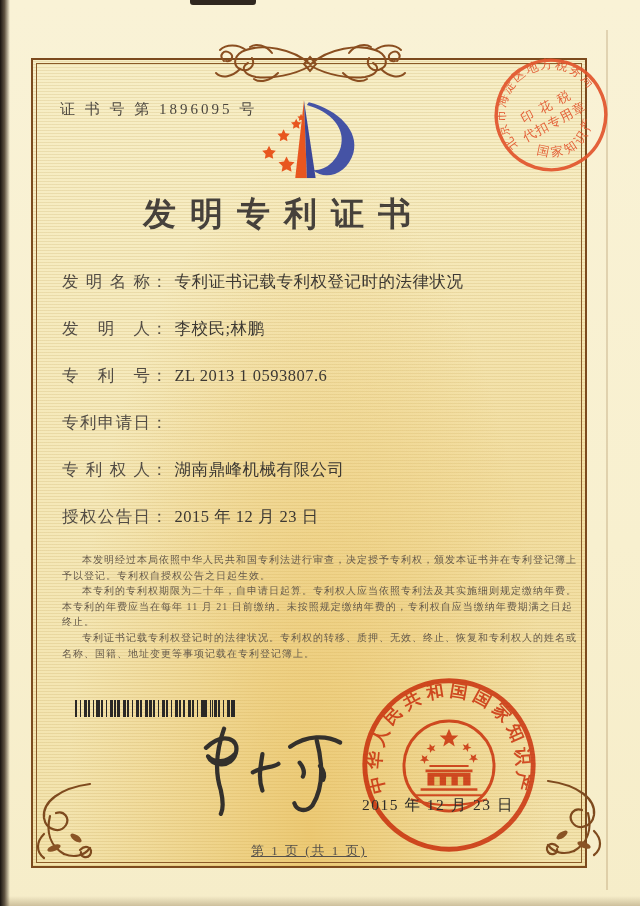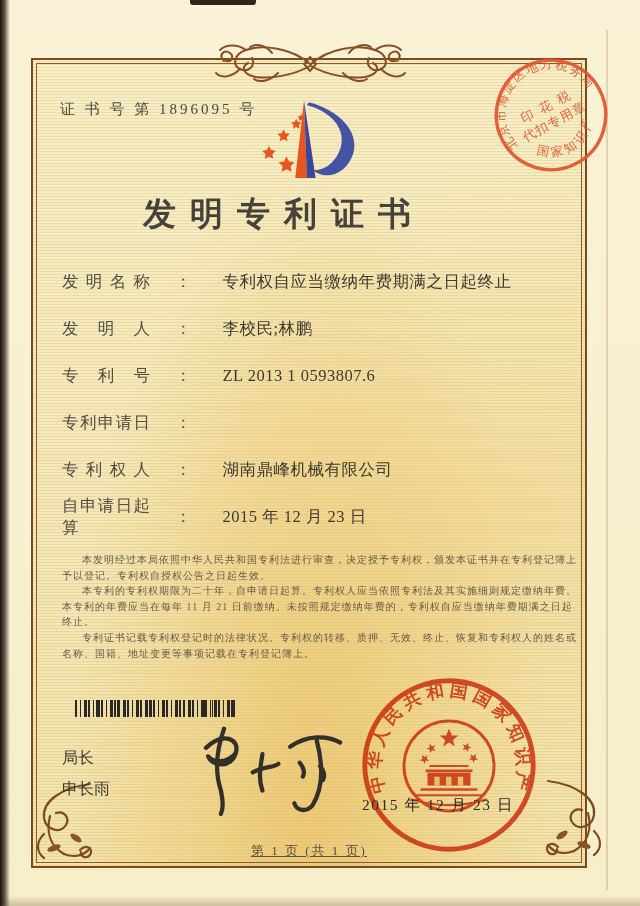--- a/index.html
+++ b/index.html
@@ -38,21 +38,21 @@
   .logo{position:absolute;left:237px;top:92px;width:165px;height:98px;z-index:3;}
   
   .tax-seal{position:absolute;left:492px;top:56px;width:118px;height:118px;z-index:6;
         transform:rotate(-28deg);opacity:.92;}
   .tax-seal text{fill:#e2552d;font-family:"Liberation Serif","DejaVu Serif",serif;}
   
   .title{position:absolute;left:31px;top:192px;width:506px;text-align:center;z-index:3;
         font-size:33px;font-weight:700;letter-spacing:14px;color:#46413b;}
   
   .fields{position:absolute;left:62px;top:258px;width:470px;z-index:3;}
-  .field{height:47px;display:flex;align-items:center;font-size:16.5px;color:#474239;gap:24px;}
+  .field{height:47px;display:flex;align-items:center;font-size:16.5px;color:#474239;}
   .field .lab{display:inline-block;width:88px;text-align:justify;text-align-last:justify;
         color:#524c44;}
   .field .col{margin-left:1px;color:#524c44;}
   .field .val{margin-left:7px;color:#3d3933;letter-spacing:.5px;}
   
   .body-text{position:absolute;left:62px;top:552px;width:520px;z-index:3;
         font-size:10px;line-height:1.56;color:#655a4b;letter-spacing:1px;}
   .body-text p{margin:0;text-indent:2em;}
   
   .barcode{position:absolute;left:75px;top:700px;width:161px;height:17px;z-index:3;
@@ -159,21 +159,21 @@
       <text x="55" y="66" text-anchor="middle" font-size="12" letter-spacing="1">代扣专用章</text>
     </svg>
   </div>
 
   <div class="title">发明专利证书</div>
 
   <div class="fields">
     <div class="field">
       <span class="lab">发明名称</span>
         <span class="col">：</span>
-      <span class="val">专利权自应当缴纳年费期满之日起终止</span>
+      <span class="val">专利证书记载专利权登记时的法律状况</span>
     </div>
     <div class="field">
       <span class="lab">发明人</span>
         <span class="col">：</span>
       <span class="val">李校民;林鹏</span>
     </div>
     <div class="field">
       <span class="lab">专利号</span>
         <span class="col">：</span>
       <span class="val">ZL 2013 1 0593807.6</span>
@@ -181,38 +181,34 @@
     <div class="field">
       <span class="lab">专利申请日</span>
         <span class="col">：</span>
     </div>
     <div class="field">
       <span class="lab">专利权人</span>
         <span class="col">：</span>
       <span class="val">湖南鼎峰机械有限公司</span>
     </div>
     <div class="field">
-      <span class="lab">自申请日起算</span>
+      <span class="lab">授权公告日</span>
         <span class="col">：</span>
       <span class="val">2015 年 12 月 23 日</span>
     </div>
   </div>
 
   <div class="body-text">
     <p>本发明经过本局依照中华人民共和国专利法进行审查，决定授予专利权，颁发本证书并在专利登记簿上予以登记。专利权自授权公告之日起生效。</p>
     <p>本专利的专利权期限为二十年，自申请日起算。专利权人应当依照专利法及其实施细则规定缴纳年费。本专利的年费应当在每年 11 月 21 日前缴纳。未按照规定缴纳年费的，专利权自应当缴纳年费期满之日起终止。</p>
     <p>专利证书记载专利权登记时的法律状况。专利权的转移、质押、无效、终止、恢复和专利权人的姓名或名称、国籍、地址变更等事项记载在专利登记簿上。</p>
   </div>
 
   <div class="barcode"></div>
 
-  <div class="sig-block">
-    <div>局长</div>
-    <div>申长雨</div>
-  </div>
 
   <div class="signature">
     <svg width="160" height="98" viewBox="0 0 150 92">
       <g stroke="#33302c" stroke-width="4" fill="none" stroke-linecap="round" stroke-linejoin="round">
         <path d="M30,10 C23,30 21,50 27,68 C29,77 30,84 27,90"></path>
         <path d="M13,28 C29,13 45,19 41,33 C37,47 19,46 15,36 C20,42 32,43 41,33"></path>
         <path d="M66,34 C64,47 62,57 66,68"></path>
         <path d="M57,51 C67,45 76,47 81,43"></path>
         <path d="M92,27 C108,16 126,16 139,23"></path>
         <path d="M117,21 C123,44 123,66 113,82 C107,89 98,87 96,80"></path>

